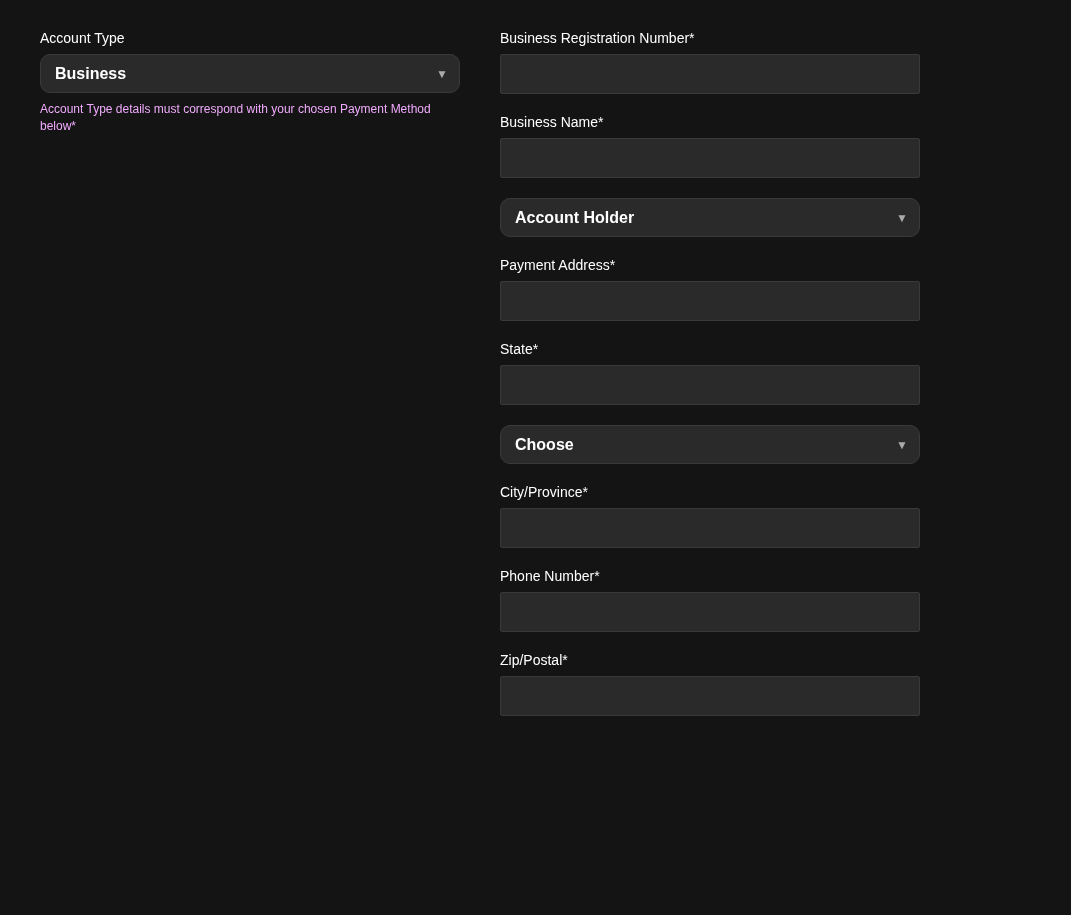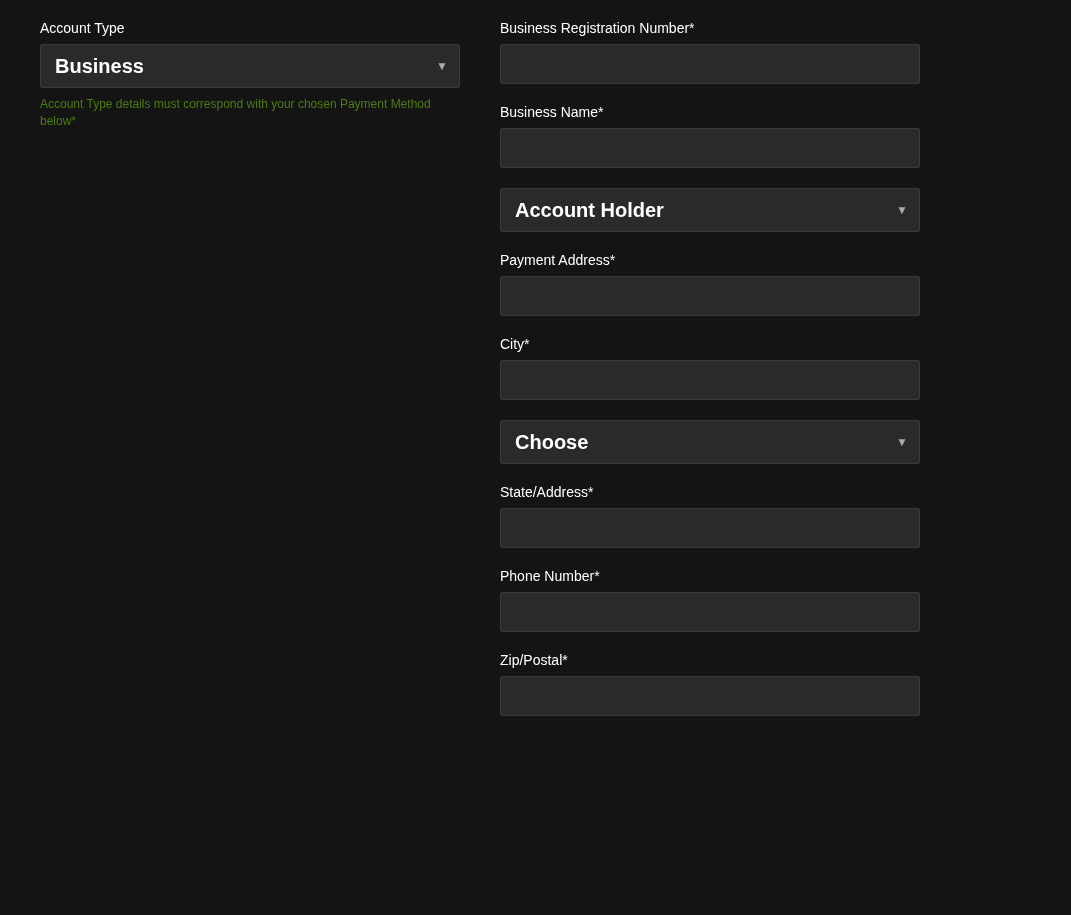--- a/index.html
+++ b/index.html
@@ -12,21 +12,21 @@
       background-color: #141414;
       color: #ffffff;
       font-family: Arial, sans-serif;
       font-size: 14px;
       min-height: 915px;
       width: 1071px;
     }
 
     .page-container {
       display: flex;
-      padding: 20px 40px;
+      padding: 30px 40px;
       gap: 40px;
       width: 100%;
     }
 
     .left-column {
       width: 420px;
       flex-shrink: 0;
     }
 
     .right-column {
@@ -49,47 +49,47 @@
       position: relative;
       width: 100%;
     }
 
     .custom-select {
       width: 100%;
       background-color: #2a2a2a;
       border: 1px solid #3a3a3a;
       color: #ffffff;
       padding: 10px 14px;
-      font-size: 20px;
+      font-size: 16px;
       font-weight: bold;
       appearance: none;
       -webkit-appearance: none;
       cursor: pointer;
       outline: none;
-      border-radius: 2px;
+      border-radius: 10px;
     }
 
     .custom-select option {
       background-color: #2a2a2a;
       color: #ffffff;
     }
 
     .select-arrow {
       position: absolute;
       right: 12px;
       top: 50%;
       transform: translateY(-50%);
       pointer-events: none;
       color: #aaaaaa;
       font-size: 12px;
     }
 
     .hint-text {
       font-size: 12px;
-      color: #4d7c0f;
+      color: #f0abfc;
       margin-top: 8px;
       line-height: 1.4;
     }
 
     .text-input {
       width: 100%;
       background-color: #2a2a2a;
       border: 1px solid #3a3a3a;
       color: #ffffff;
       padding: 10px 14px;
@@ -139,39 +139,39 @@
         <span class="select-arrow">▼</span>
       </div>
     </div>
 
     <div class="field-group">
       <div class="field-label">Payment Address*</div>
       <input type="text" class="text-input" value="" style="">
     </div>
 
     <div class="field-group">
-      <div class="field-label">City*</div>
+      <div class="field-label">State*</div>
       <input type="text" class="text-input" value="" style="">
     </div>
 
     <div class="field-group">
       <div class="select-wrapper">
         <select class="custom-select">
           <option value="" selected="">Choose</option>
           <option value="us">United States</option>
           <option value="uk">United Kingdom</option>
           <option value="ca">Canada</option>
           <option value="au">Australia</option>
         </select>
         <span class="select-arrow">▼</span>
       </div>
     </div>
 
     <div class="field-group">
-      <div class="field-label">State/Address*</div>
+      <div class="field-label">City/Province*</div>
       <input type="text" class="text-input" value="" style="">
     </div>
 
     <div class="field-group">
       <div class="field-label">Phone Number*</div>
       <input type="text" class="text-input" value="" style="">
     </div>
 
     <div class="field-group">
       <div class="field-label">Zip/Postal*</div>

